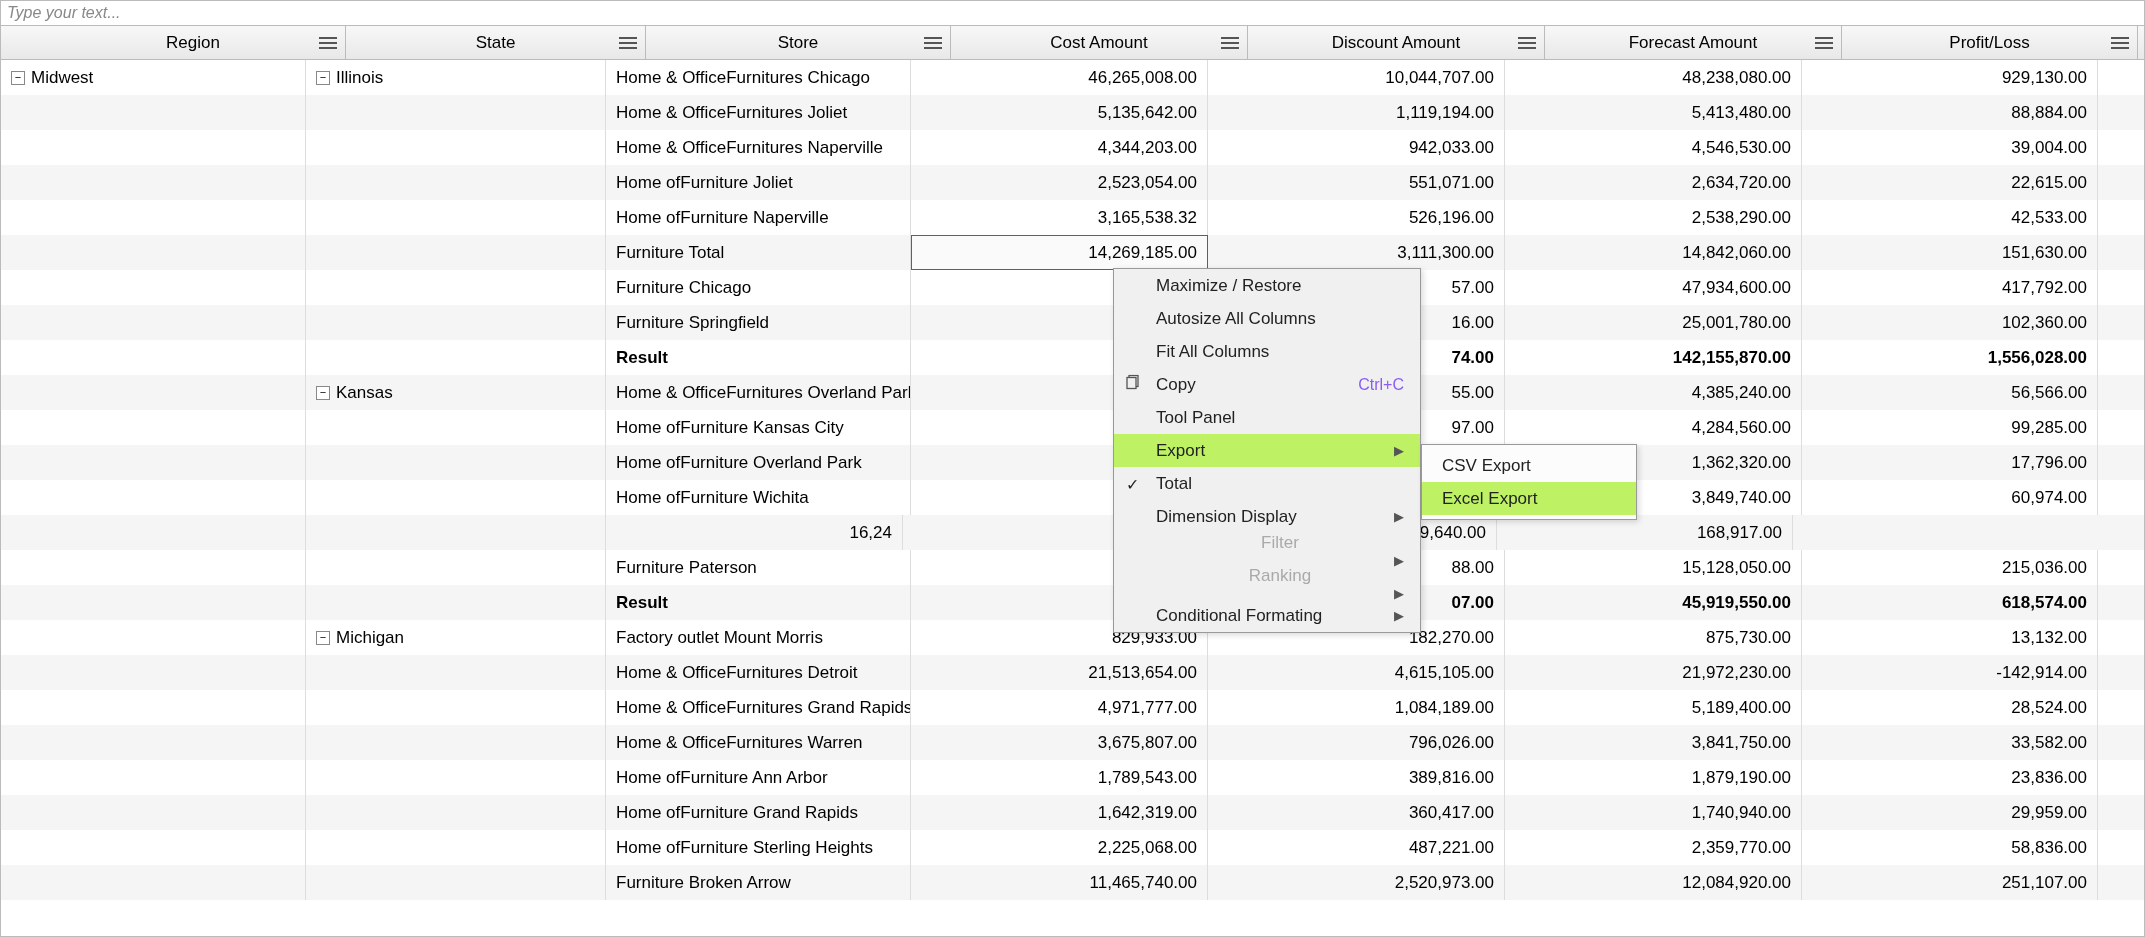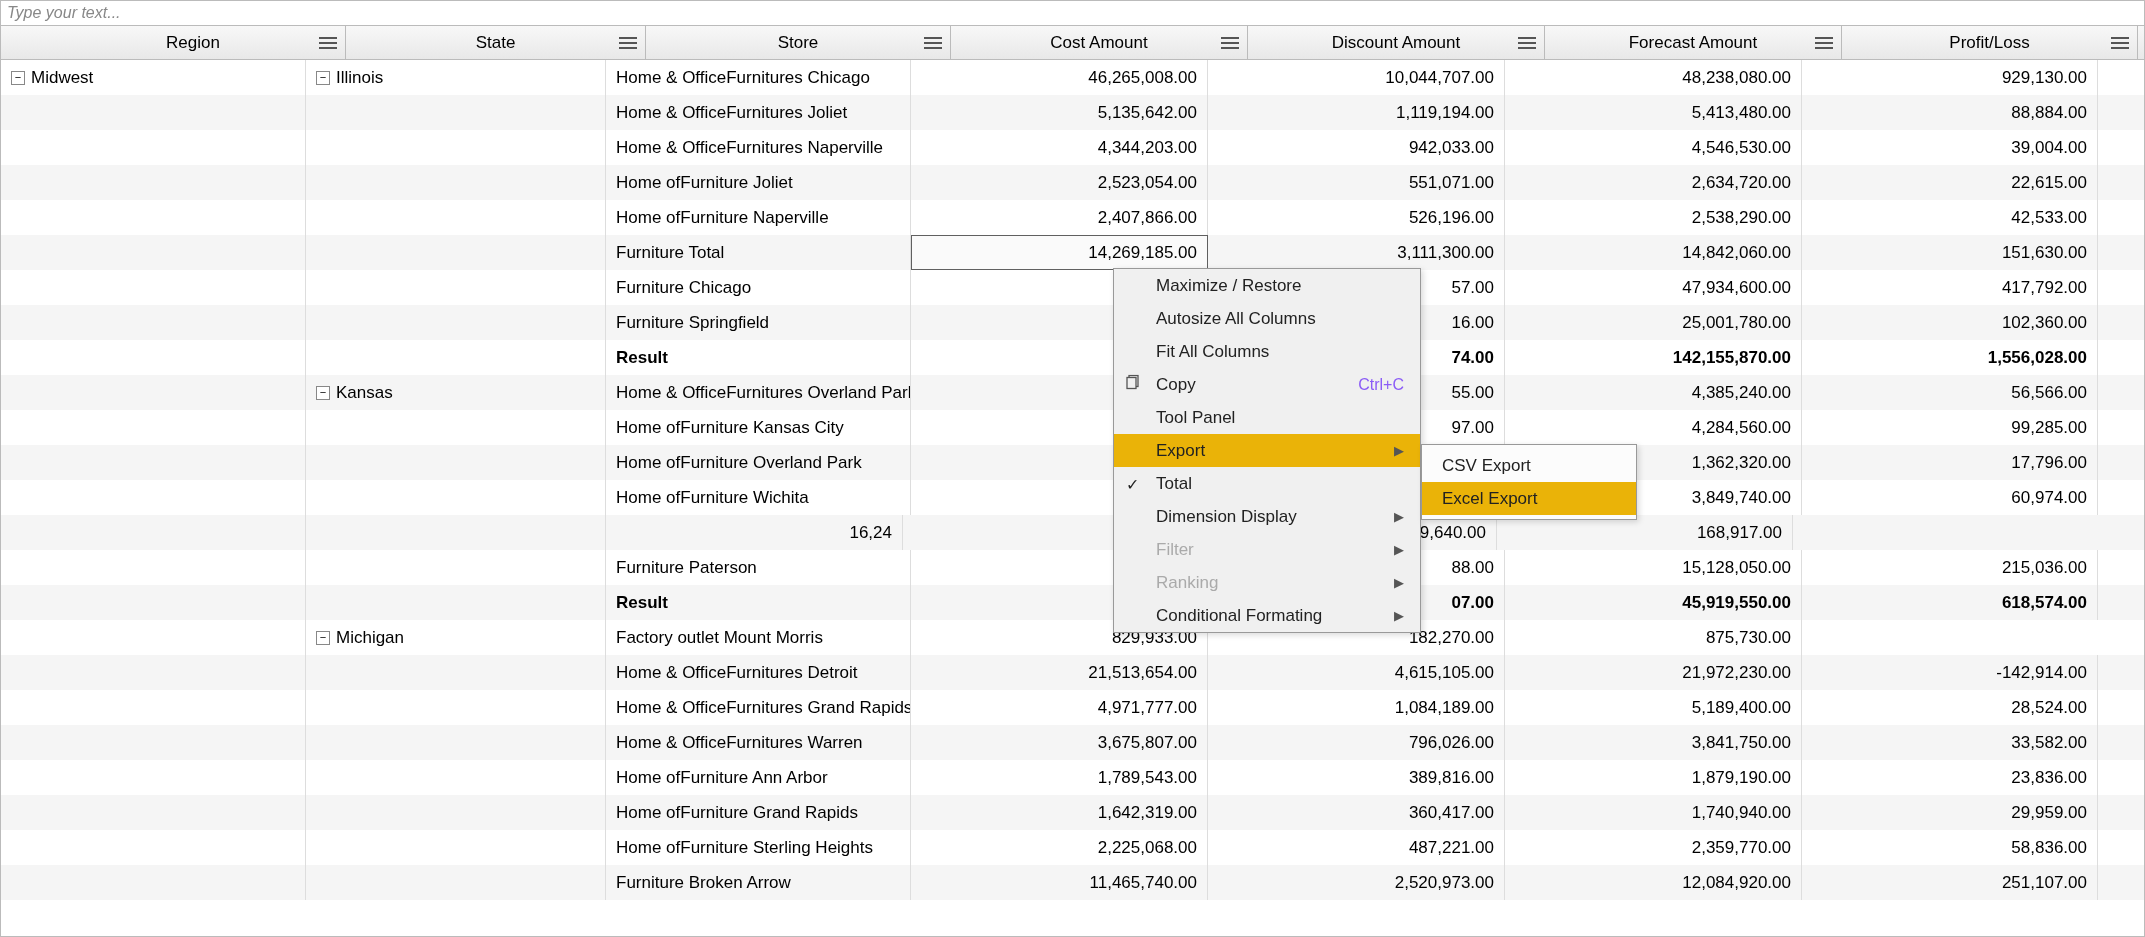--- a/index.html
+++ b/index.html
@@ -116,22 +116,22 @@
 }
 .ctx-item {
   height: 33px;
   display: flex;
   align-items: center;
   padding: 0 16px 0 42px;
   position: relative;
   cursor: pointer;
   color: #222;
 }
-.ctx-item.disabled { color: #aaa; }
-.ctx-item.highlight { background: #eab308; }
+.ctx-item.disabled { color: #aaa; flex-direction: column; }
+.ctx-item.highlight { background: #bef264; }
 .ctx-item .shortcut { margin-left: auto; color: #8b5cf6; font-size: 16px; }
 .ctx-item .arrow {
   margin-left: auto;
   font-size: 13px;
   color: #555;
 }
 .ctx-item .pre-icon {
   position: absolute;
   left: 12px;
   top: 50%;
@@ -262,21 +262,21 @@
         <div class="cell cw2">Home ofFurniture Joliet</div>
         <div class="cell num cw3">2,523,054.00</div>
         <div class="cell num cw4">551,071.00</div>
         <div class="cell num cw5">2,634,720.00</div>
         <div class="cell num cw6">22,615.00</div>
       </div>
       <div class="row odd">
         <div class="cell cw0"></div>
         <div class="cell cw1"></div>
         <div class="cell cw2">Home ofFurniture Naperville</div>
-        <div class="cell num cw3">2,407,866.00</div>
+        <div class="cell num cw3">3,165,538.32</div>
         <div class="cell num cw4">526,196.00</div>
         <div class="cell num cw5">2,538,290.00</div>
         <div class="cell num cw6">42,533.00</div>
       </div>
       <div class="row even">
         <div class="cell cw0"></div>
         <div class="cell cw1"></div>
         <div class="cell cw2">Furniture Total</div>
         <div class="cell num cw3 highlight-cell">14,269,185.00</div>
         <div class="cell num cw4">3,111,300.00</div>
@@ -378,20 +378,21 @@
       <div class="row odd">
         <div class="cell cw0"></div>
         <div class="cell cw1">
           <span class="exp-btn">−</span>
           <span>Michigan</span>
         </div>
         <div class="cell cw2">Factory outlet Mount Morris</div>
         <div class="cell num cw3">829,933.00</div>
         <div class="cell num cw4">182,270.00</div>
         <div class="cell num cw5">875,730.00</div>
+        <div class="cell num cw6">13,132.00</div>
       </div>
       <div class="row even">
         <div class="cell cw0"></div>
         <div class="cell cw1"></div>
         <div class="cell cw2">Home &amp; OfficeFurnitures Detroit</div>
         <div class="cell num cw3">21,513,654.00</div>
         <div class="cell num cw4">4,615,105.00</div>
         <div class="cell num cw5">21,972,230.00</div>
         <div class="cell num cw6">-142,914.00</div>
       </div>

